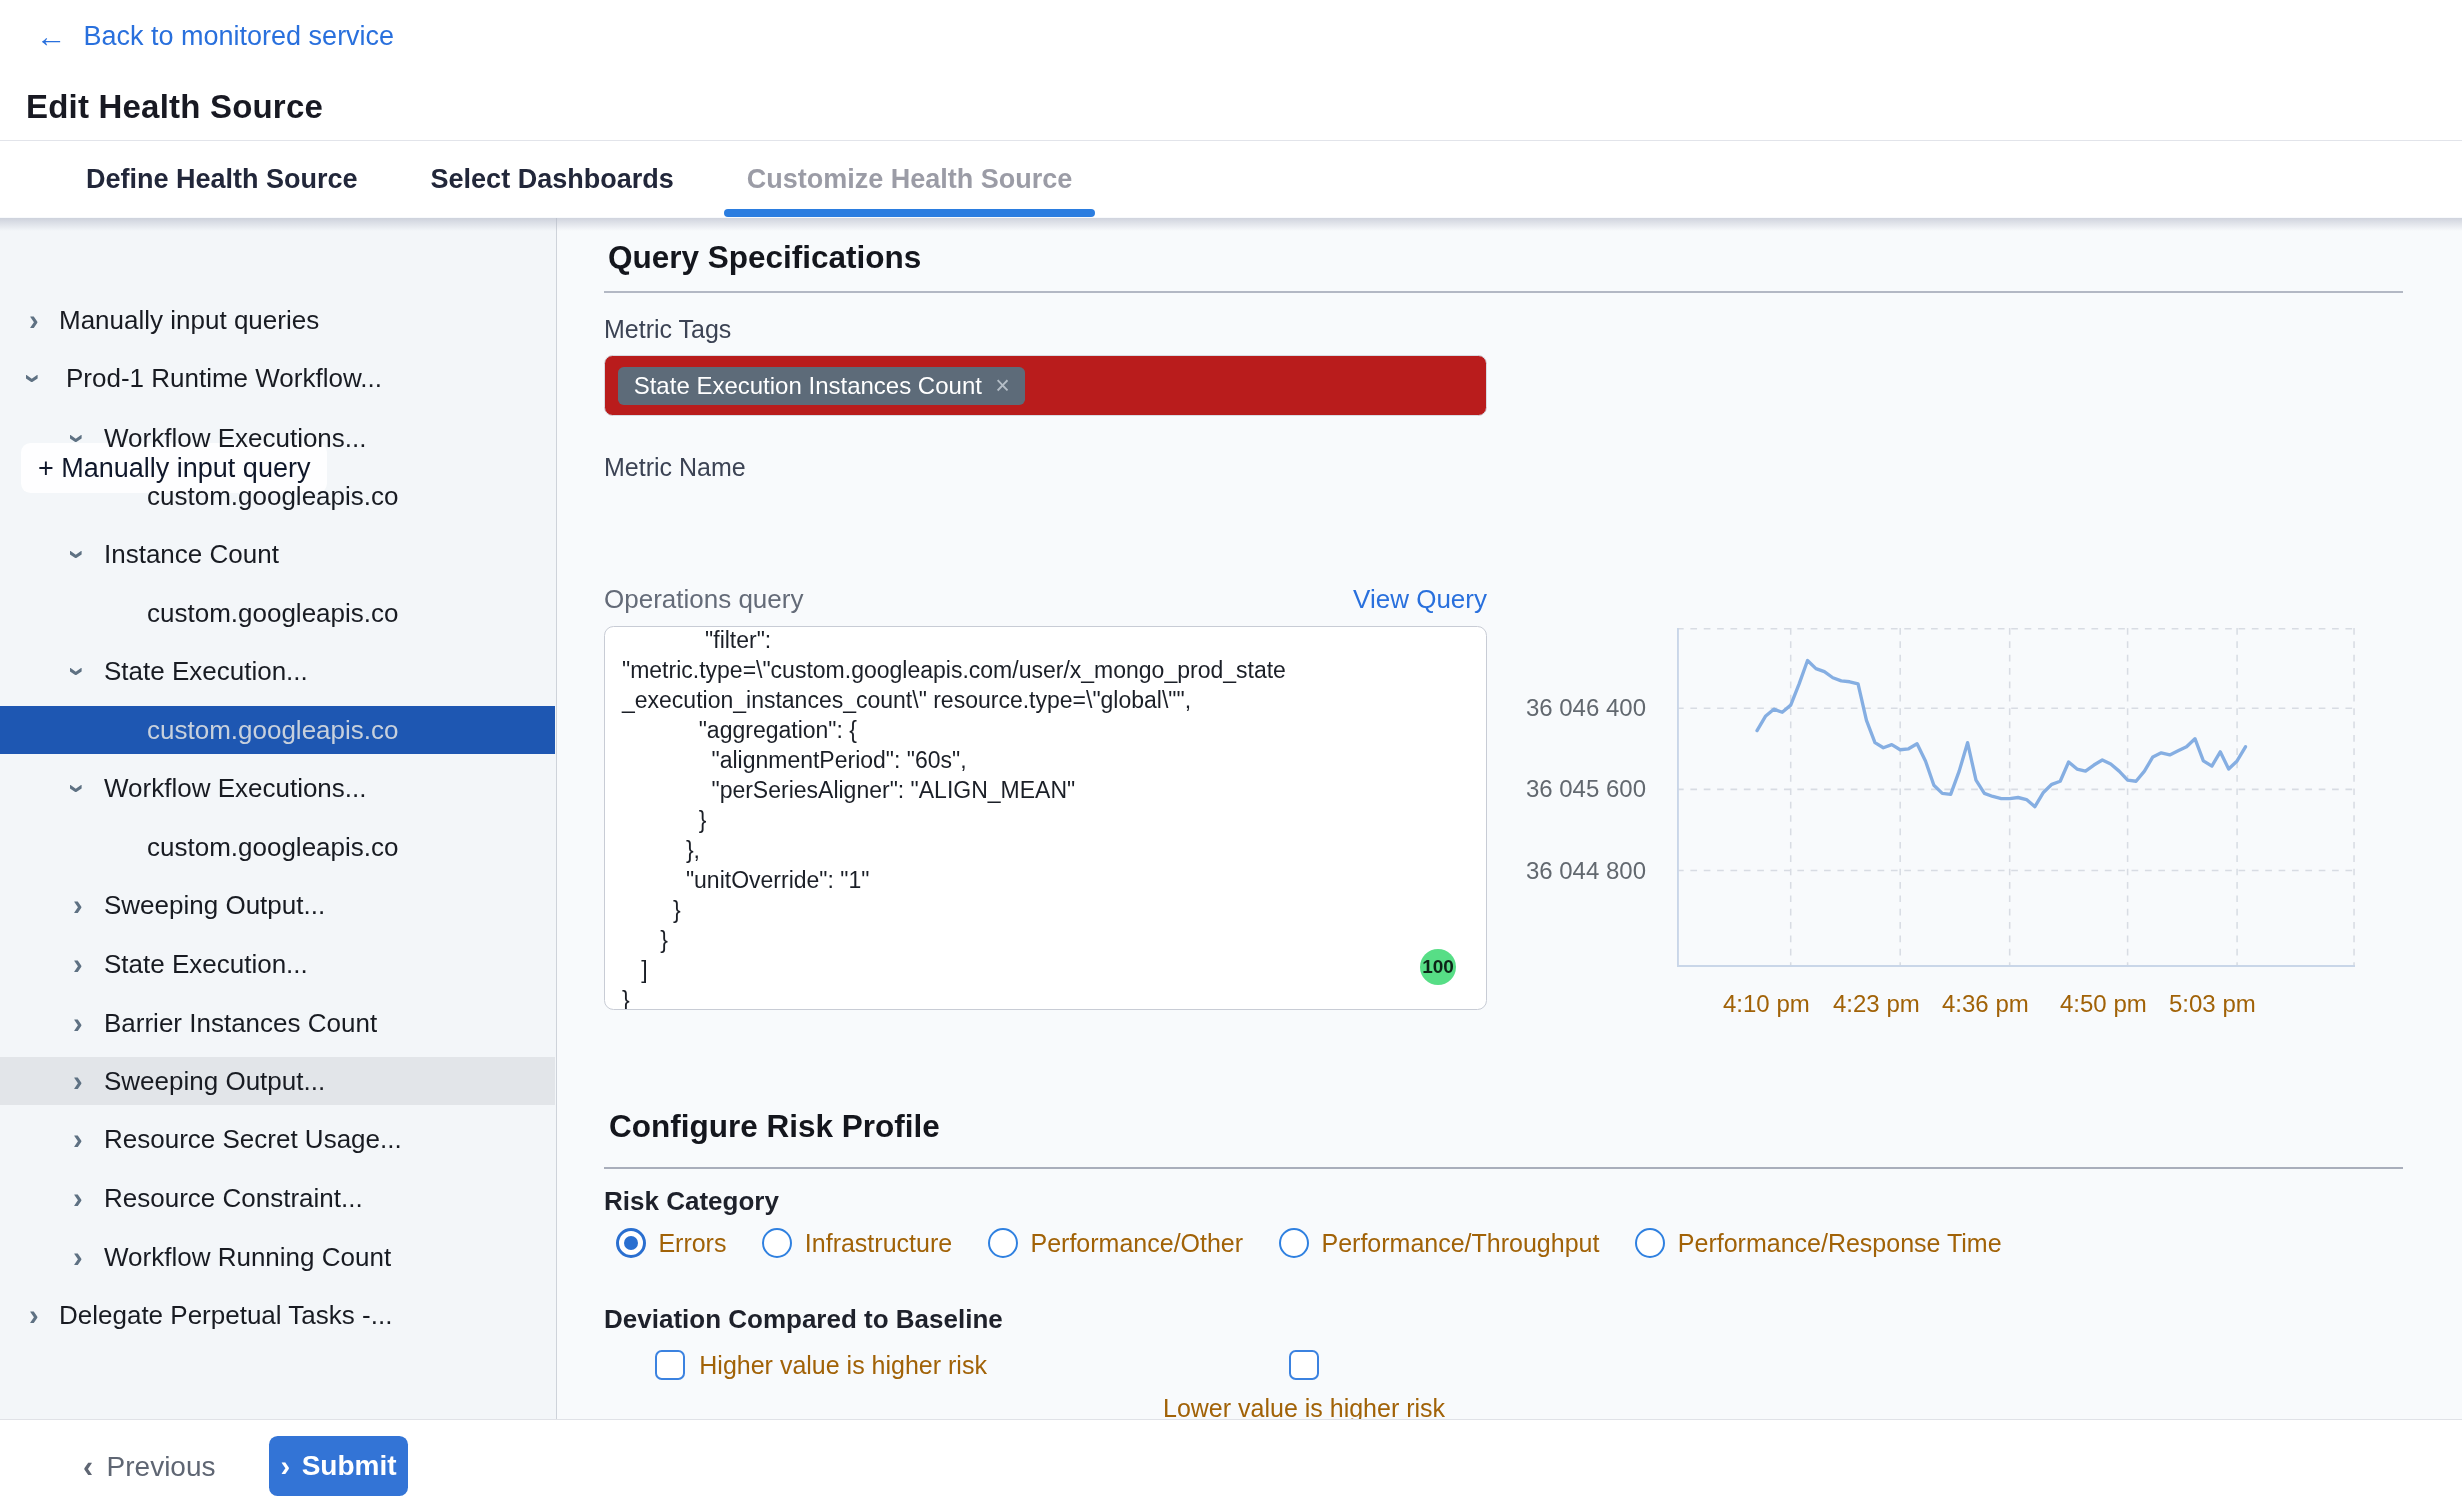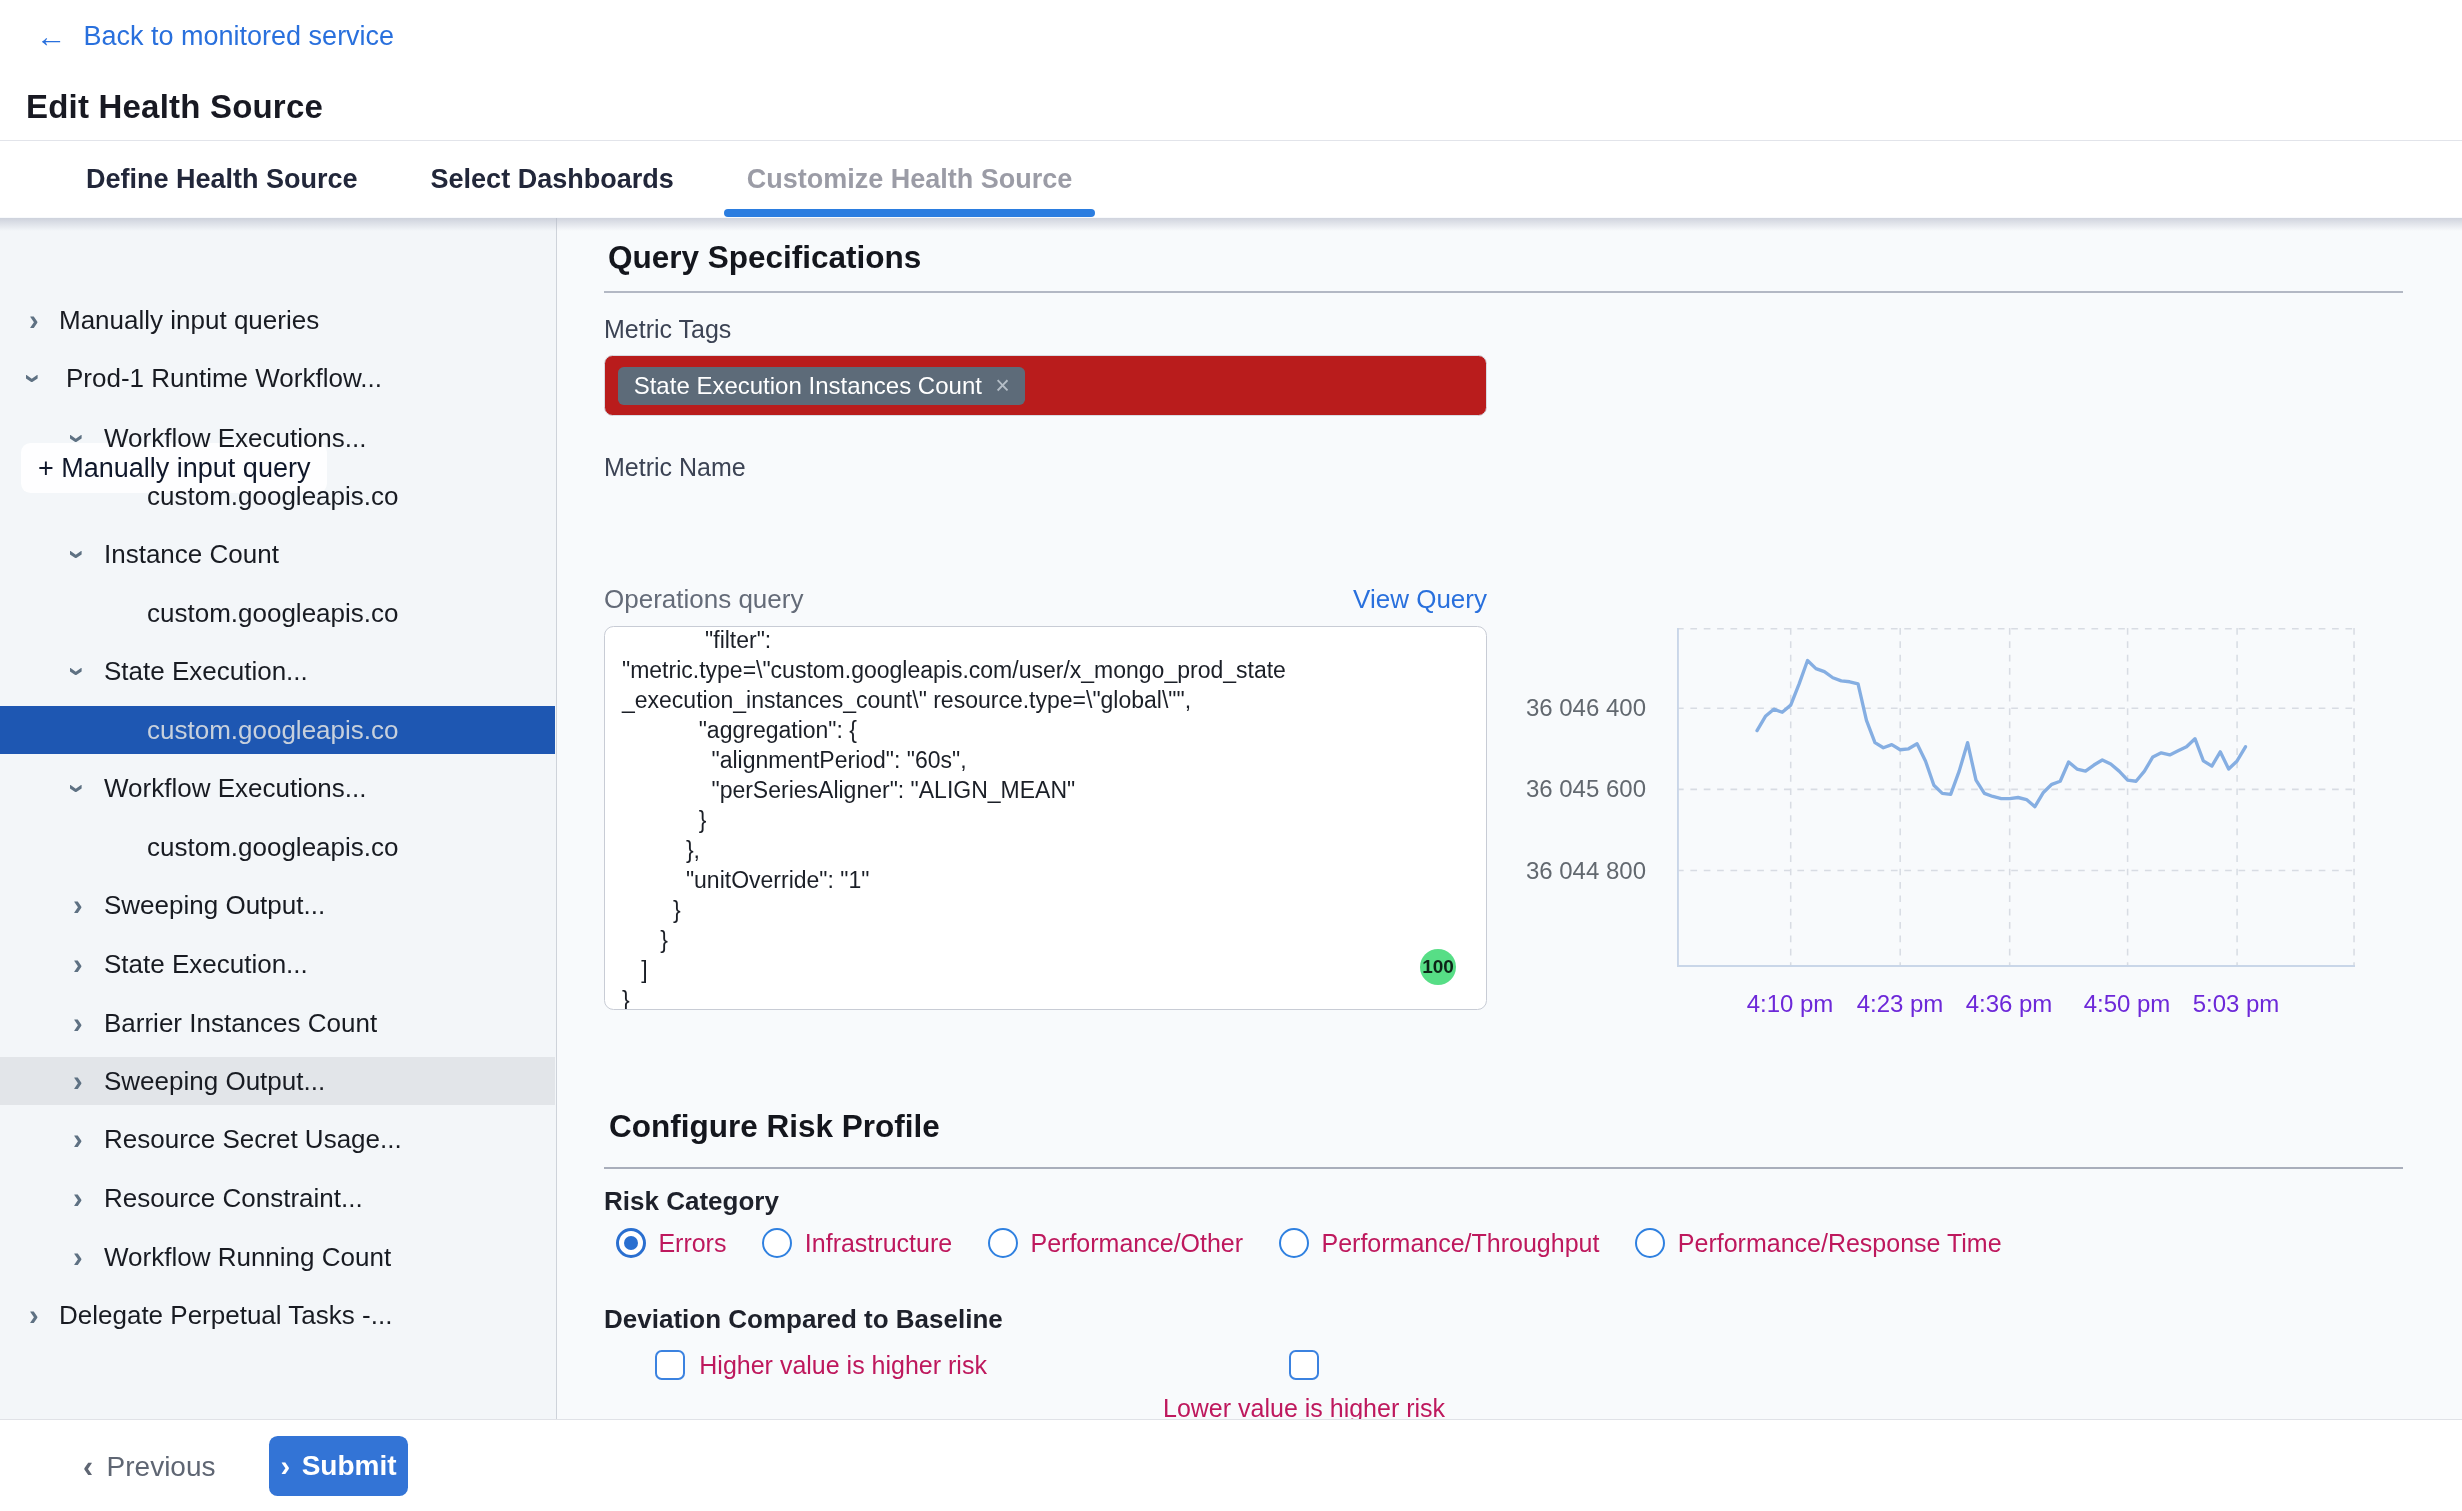--- a/index.html
+++ b/index.html
@@ -44,29 +44,29 @@
   .text-input { position:absolute; background:#ffffff; border:1.9px solid #d8dbe2; border-radius:8.6px; font-family:"Liberation Sans","DejaVu Sans",sans-serif; font-size:25px; color:#1d2027; padding:0 18px; outline:none; white-space:nowrap; overflow:hidden; }
 
   .ops-label { position:absolute; font-size:26px; color:#646b78; }
   .view-query { position:absolute; font-size:26px; color:#2970dd; cursor:pointer; text-align:right; }
   .code-box { position:absolute; background:#ffffff; border:1.9px solid #c8ccd5; border-radius:9.5px; overflow:hidden; padding:13.4px 17px 0 17px; }
   .code-box pre { font-family:"Liberation Sans","DejaVu Sans",sans-serif; font-size:23px; line-height:30px; color:#1b1f27; margin-top:-15.3px; white-space:pre; }
   .score-badge { position:absolute; width:36px; height:36px; border-radius:50%; background:#57de86; color:#0d2417; font-size:19px; font-weight:700; display:flex; align-items:center; justify-content:center; }
 
   .chart-svg { position:absolute; }
   .ylab { position:absolute; width:177px; text-align:right; font-size:24px; color:#62686f; }
-  .xlab { position:absolute; width:134px; text-align:center; font-size:24px; color:#6d28d9; }
+  .xlab { position:absolute; width:134px; text-align:left; font-size:24px; color:#a16207; }
 
   .risk-label { position:absolute; font-size:26px; font-weight:600; color:#1e212b; }
   .radio-row { position:absolute; display:flex; align-items:center; gap:36px; }
   .radio-group { display:flex; align-items:center; gap:12.4px; cursor:pointer; }
   .radio { width:30px; height:30px; border-radius:50%; border:2.9px solid #2f80e0; background:#ffffff; position:relative; flex:0 0 auto; }
   .radio.selected { border-width:3.8px; border-color:#2a6fd0; }
   .radio.selected::after { content:""; position:absolute; left:50%; top:50%; width:14.3px; height:14.3px; margin:-7.2px 0 0 -7.2px; border-radius:50%; background:#2a6fd0; }
-  .opt-label { font-size:25px; color:#be185d; }
+  .opt-label { font-size:25px; color:#a16207; }
   .check-group { position:absolute; display:flex; align-items:center; gap:14.3px; cursor:pointer; }
   .checkbox { width:30px; height:30px; border-radius:6.7px; border:2.9px solid #3b82e0; background:#ffffff; flex:0 0 auto; }
 
   
   .footer { position:absolute; left:0; top:1419px; width:2462px; height:93px; background:#ffffff; border-top:1.9px solid #e0e2e7; z-index:6; }
   .prev-btn { position:absolute; left:83px; top:0; height:93px; display:flex; align-items:center; gap:13.4px; color:#5f6673; font-size:28px; cursor:pointer; background:none; border:none; font-family:inherit; }
   .prev-btn .chev { font-size:30.5px; font-weight:600; }
   .submit-btn { position:absolute; left:269px; top:16px; width:139px; height:60px; background:#3374d6; border:none; border-radius:8.6px; color:#ffffff; font-size:28px; font-weight:600; display:flex; align-items:center; justify-content:center; gap:11.5px; cursor:pointer; font-family:inherit; }
   .submit-btn .chev { font-size:29px; font-weight:700; }
 </style>

